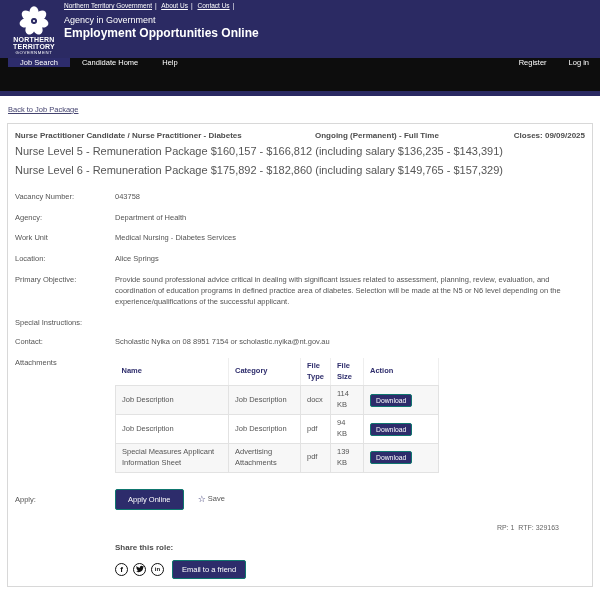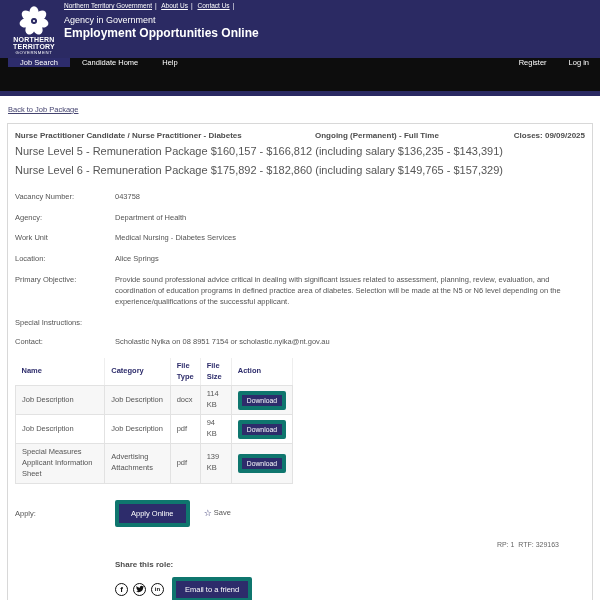--- a/index.html
+++ b/index.html
@@ -52,31 +52,31 @@
   }
   .title-row { display:grid; grid-template-columns:300px 1fr auto; font-size:8px; font-weight:bold; color:#4d4d4d; }
   .salary { font-size:11px; color:#555; margin-top:4px; line-height:1.35; }
 
   .details { margin-top:14px; }
   .detail-row { display:flex; margin-bottom:10px; font-size:7.5px; color:#555; }
   .detail-label { flex:0 0 100px; }
   .detail-value { flex:1; line-height:1.45; padding-right:2px; }
 
   
-  .att-table { border-collapse:collapse; font-size:7.5px; width:278px; }
+  .att-table { border-collapse:collapse; font-size:7.5px; width:324px; }
   .att-table th, .att-table td { border:1px solid #e2e2e2; padding:3px 6px; text-align:left; vertical-align:middle; }
   .att-table th { color:#2d2c6b; font-weight:bold; background:#fff; border-top:none; border-left:none; border-right:1px solid #eee; }
   .att-table th:first-child { border-left:none; }
   .att-table tr:nth-child(odd) td { background:#f7f7f7; }
   .att-table col.c-name { width:113px; }
   .att-table col.c-cat { width:72px; }
   .att-table col.c-type { width:30px; }
   .att-table col.c-size { width:33px; }
   .btn {
-    background:#2d2c6b; color:#fff; border:4px solid #0f766e; border-radius:2px;
+    background:#2d2c6b; color:#fff; border:1px solid #0f766e; border-radius:2px;
     font-size:6.8px; padding:2px 5px; cursor:pointer;
     font-family:"Liberation Sans","DejaVu Sans",sans-serif;
   }
   .btn-apply { font-size:7.5px; padding:5px 12px; }
   .btn-email { font-size:7.5px; padding:4px 9px; }
 
   .apply-row { align-items:center; margin-top:16px; }
   .save-wrap { display:inline-flex; align-items:center; margin-left:12px; cursor:pointer; color:#555; }
   .star { font-size:9px; color:#2d2c6b; margin-right:2px; }
 
@@ -174,20 +174,21 @@
       </div>
       <div class="detail-row">
         <div class="detail-label">Special Instructions:</div>
       </div>
       <div class="detail-row">
         <div class="detail-label">Contact:</div>
         <div class="detail-value">Scholastic Nyika on 08 8951 7154 or scholastic.nyika@nt.gov.au</div>
       </div>
 
       <div class="detail-row">
+        <div class="detail-label">Attachments</div>
         <div class="detail-value">
           <table class="att-table">
             <colgroup>
                 <col class="c-name">
                 <col class="c-cat">
                 <col class="c-type">
                 <col class="c-size">
                 <col>
               </colgroup>
             <thead>

